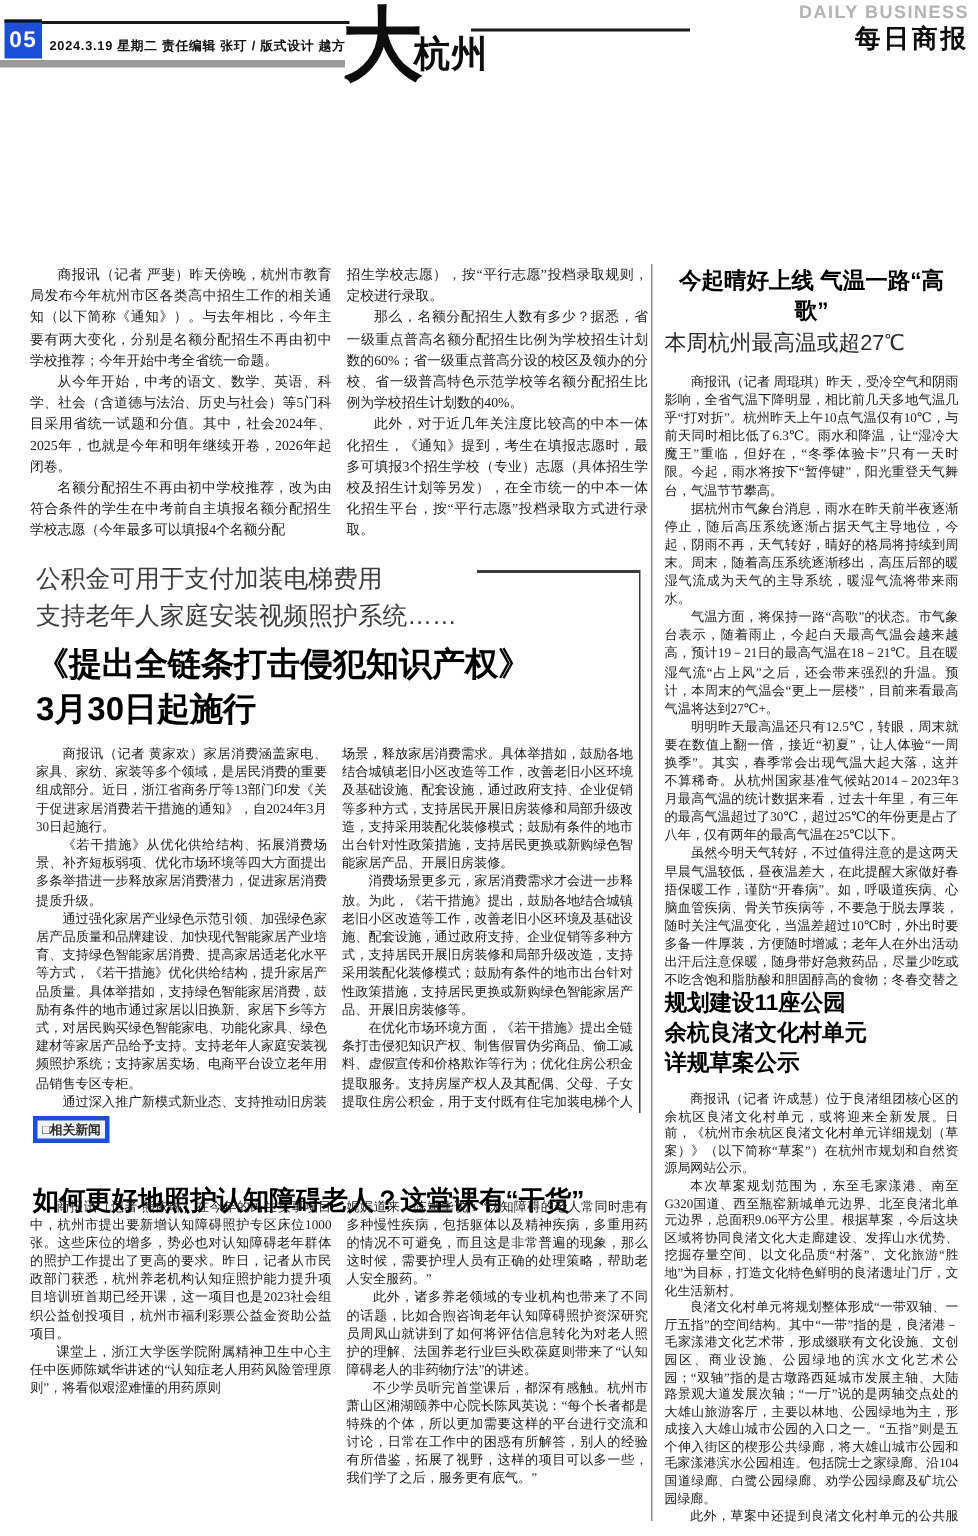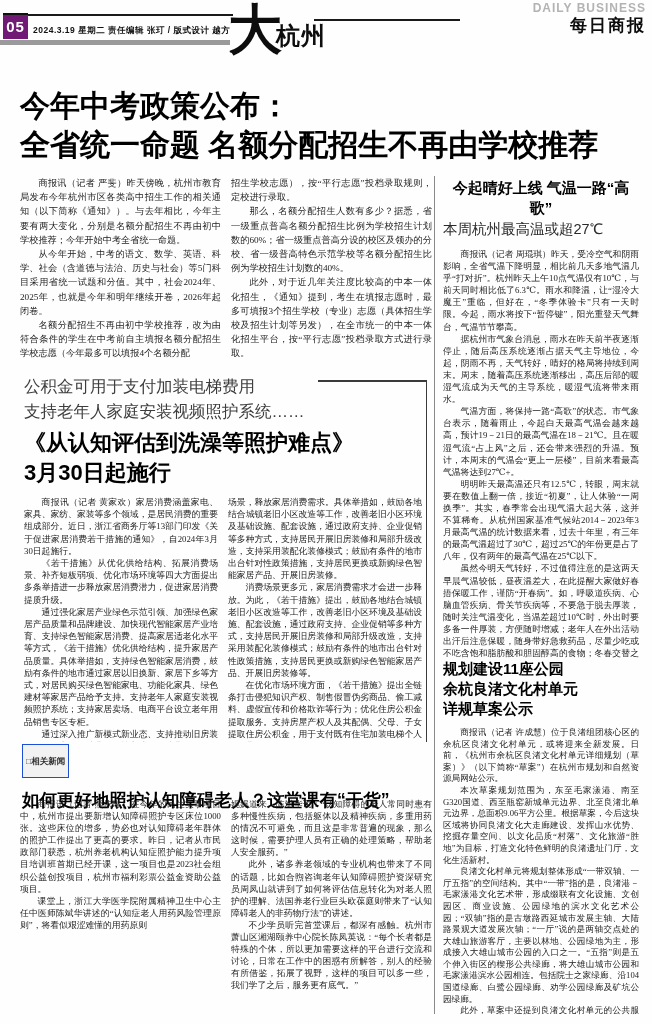--- a/index.html
+++ b/index.html
@@ -4,21 +4,21 @@
 <style>
   html,body{margin:0;padding:0;background:#d9d9d9;}
   .page{
     position:relative;width:652px;height:1024px;margin:0 auto;
     background:#fefefe;overflow:hidden;color:#1c1c1c;
     font-family:"Liberation Serif","DejaVu Serif",serif;
   }
   
   .hdr-topline{position:absolute;left:28px;top:14px;width:205px;height:2px;background:#1a1a1a;}
   .page-num{
-    position:absolute;left:3px;top:13px;width:25px;height:24px;background:#701a75;
+    position:absolute;left:3px;top:13px;width:25px;height:24px;background:#1d4ed8;
     border-top:2px solid #111;color:#fff;font:700 15px/24px "Liberation Sans",sans-serif;
     text-align:center;letter-spacing:1px;
   }
   .date-line{position:absolute;left:33px;top:25px;font:700 8.5px "Liberation Sans",sans-serif;color:#111;letter-spacing:.5px;}
   .hdr-thickline{position:absolute;left:0;top:40px;width:230px;height:5px;background:#9a9a9a;}
   .masthead-char{position:absolute;left:228px;top:0px;font:900 54px/58px "DejaVu Serif",serif;color:#0d0d0d;}
   .masthead-city{position:absolute;left:276px;top:20px;font:900 24px "Liberation Sans",sans-serif;color:#0d0d0d;letter-spacing:1px;}
   .hdr-rightline{position:absolute;left:314px;top:19px;width:146px;height:2px;background:#1a1a1a;}
   .brand-en{position:absolute;right:6px;top:1px;font:700 12px "Liberation Sans",sans-serif;color:#b3b3b3;letter-spacing:1px;}
   .brand-cn{position:absolute;right:6px;top:14px;font:900 17px "DejaVu Serif",serif;color:#0d0d0d;letter-spacing:2px;}
@@ -51,21 +51,21 @@
   .home-box-right{position:absolute;left:426px;top:380px;width:1px;height:362px;background:#3a3a3a;}
   .home-kicker{position:absolute;left:24px;top:374px;width:390px;
     font:400 16.5px/25px "Liberation Sans",sans-serif;color:#3d3d3d;}
   .home-headline{position:absolute;left:24px;top:428px;width:395px;
     font:900 22px/30px "Liberation Sans",sans-serif;color:#000;}
   .home-cols{left:24px;top:496px;width:398px;height:246px;overflow:hidden;gap:10px;}
   .home-cols .col{width:194px;font-size:8.8px;line-height:12.2px;}
   
   .care-tag{position:absolute;left:22px;top:744px;
     font:700 8.5px/12px "Liberation Sans",sans-serif;color:#2f2f2f;
-    border:1px solid #1d4ed8;padding:10px 3px;background:#f2f2f2;}
+    border:3px solid #1d4ed8;padding:0 3px;background:#f2f2f2;}
   .care-headline{position:absolute;left:22px;top:788px;width:410px;
     font:900 17.5px/24px "Liberation Sans",sans-serif;color:#000;}
   .care-cols{left:20px;top:798px;width:412px;height:218px;overflow:hidden;gap:10px;}
   .care-cols .col{width:201px;font-size:8.8px;line-height:12.1px;}
 </style>
 </head>
 <body>
 
 <div class="page">
 
@@ -74,24 +74,20 @@
     <div class="page-num">05</div>
     <div class="date-line">2024.3.19 星期二  责任编辑 张玎 / 版式设计 越方</div>
     <div class="hdr-thickline"></div>
     <div class="masthead-char">大</div>
     <div class="masthead-city">杭州</div>
     <div class="hdr-rightline"></div>
     <div class="brand-en">DAILY BUSINESS</div>
     <div class="brand-cn">每日商报</div>
   </div>
 
-  <div class="exam-headline">
-    <div>今年中考政策公布：</div>
-    <div>全省统一命题  名额分配招生不再由学校推荐</div>
-  </div>
 
   <div class="cols exam-cols">
     <div class="col">
       <p>商报讯（记者 严斐）昨天傍晚，杭州市教育局发布今年杭州市区各类高中招生工作的相关通知（以下简称《通知》）。与去年相比，今年主要有两大变化，分别是名额分配招生不再由初中学校推荐；今年开始中考全省统一命题。</p>
       <p>从今年开始，中考的语文、数学、英语、科学、社会（含道德与法治、历史与社会）等5门科目采用省统一试题和分值。其中，社会2024年、2025年，也就是今年和明年继续开卷，2026年起闭卷。</p>
       <p>名额分配招生不再由初中学校推荐，改为由符合条件的学生在中考前自主填报名额分配招生学校志愿（今年最多可以填报4个名额分配</p>
     </div>
     <div class="col">
       <p class="cont">招生学校志愿），按“平行志愿”投档录取规则，定校进行录取。</p>
       <p>那么，名额分配招生人数有多少？据悉，省一级重点普高名额分配招生比例为学校招生计划数的60%；省一级重点普高分设的校区及领办的分校、省一级普高特色示范学校等名额分配招生比例为学校招生计划数的40%。</p>
@@ -128,21 +124,21 @@
   </div>
 
   <div class="home-box-top"></div>
   <div class="home-box-right"></div>
 
   <div class="home-kicker">
     <div>公积金可用于支付加装电梯费用</div>
     <div>支持老年人家庭安装视频照护系统……</div>
   </div>
   <div class="home-headline">
-    <div>《从认知评估到洗澡等照护难点》</div>
+    <div>《提出全链条打击侵犯知识产权》</div>
     <div>3月30日起施行</div>
   </div>
 
   <div class="cols home-cols">
     <div class="col">
       <p>商报讯（记者 黄家欢）家居消费涵盖家电、家具、家纺、家装等多个领域，是居民消费的重要组成部分。近日，浙江省商务厅等13部门印发《关于促进家居消费若干措施的通知》，自2024年3月30日起施行。</p>
       <p>《若干措施》从优化供给结构、拓展消费场景、补齐短板弱项、优化市场环境等四大方面提出多条举措进一步释放家居消费潜力，促进家居消费提质升级。</p>
       <p>通过强化家居产业绿色示范引领、加强绿色家居产品质量和品牌建设、加快现代智能家居产业培育、支持绿色智能家居消费、提高家居适老化水平等方式，《若干措施》优化供给结构，提升家居产品质量。具体举措如，支持绿色智能家居消费，鼓励有条件的地市通过家居以旧换新、家居下乡等方式，对居民购买绿色智能家电、功能化家具、绿色建材等家居产品给予支持。支持老年人家庭安装视频照护系统；支持家居卖场、电商平台设立老年用品销售专区专柜。</p>
       <p>通过深入推广新模式新业态、支持推动旧房装修、开展家居促消费活动等方式拓展消费</p>
     </div>

